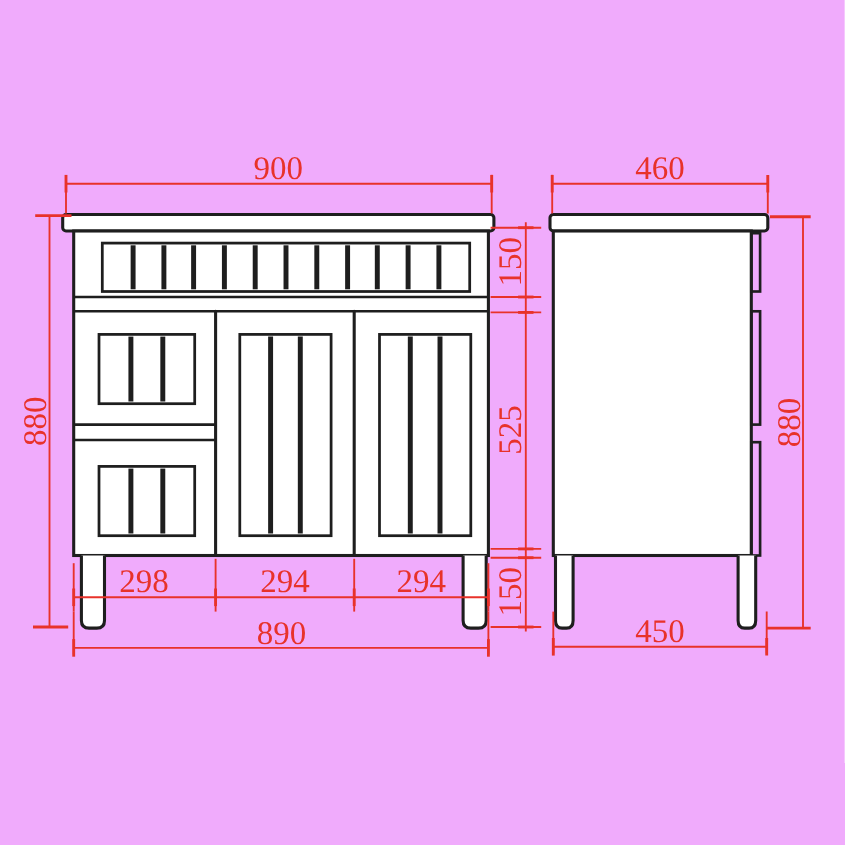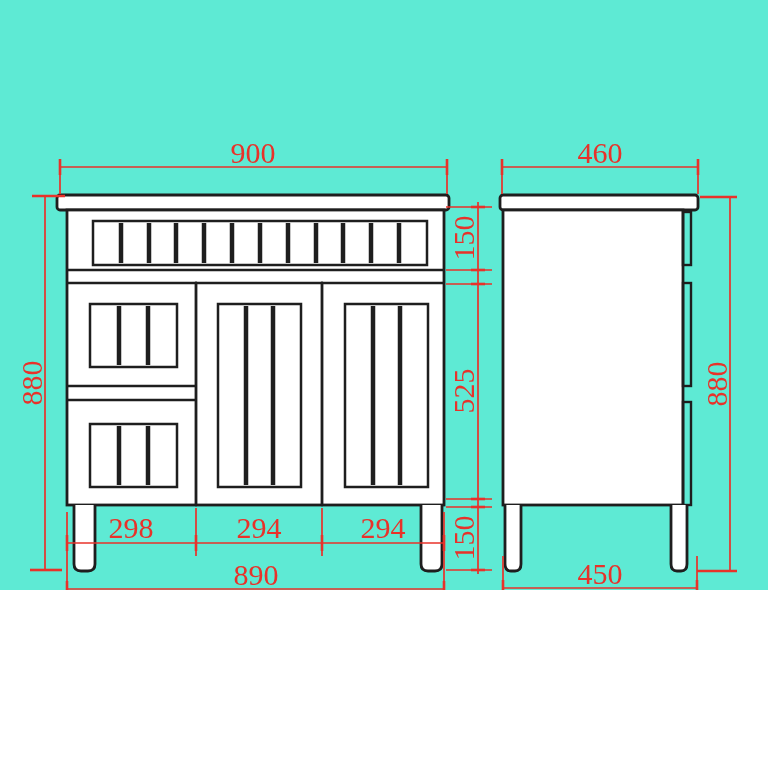--- a/index.html
+++ b/index.html
@@ -1,16 +1,16 @@
 <!DOCTYPE html>
 <html><head>
 <meta charset="utf-8">
 <style>
   html,body{margin:0;padding:0;background:#ffffff;}
-  .canvas{width:768px;height:590px;position:relative;background:#5eead4;overflow:hidden;}
+  .canvas{width:768px;height:768px;position:relative;background:#f0abfc;overflow:hidden;}
   svg{display:block;}
   .ln{stroke:#1e1e1e;fill:none;stroke-width:2.8;stroke-linecap:round;}
   .ln-fill{stroke:#1e1e1e;fill:#ffffff;stroke-width:2.8;}
   .inner{stroke:#1e1e1e;fill:none;stroke-width:2.5;}
   .bar{stroke:#1e1e1e;stroke-width:4.5;fill:none;}
   .thin{stroke:#1e1e1e;stroke-width:2.4;fill:none;}
   .dim{stroke:#e8322a;stroke-width:1.7;fill:none;}
   .tick{stroke:#e8322a;stroke-width:2.6;fill:none;}
   .dimtxt{fill:#e8322a;font-family:"Liberation Serif","DejaVu Serif",serif;font-size:30px;}
 </style>

